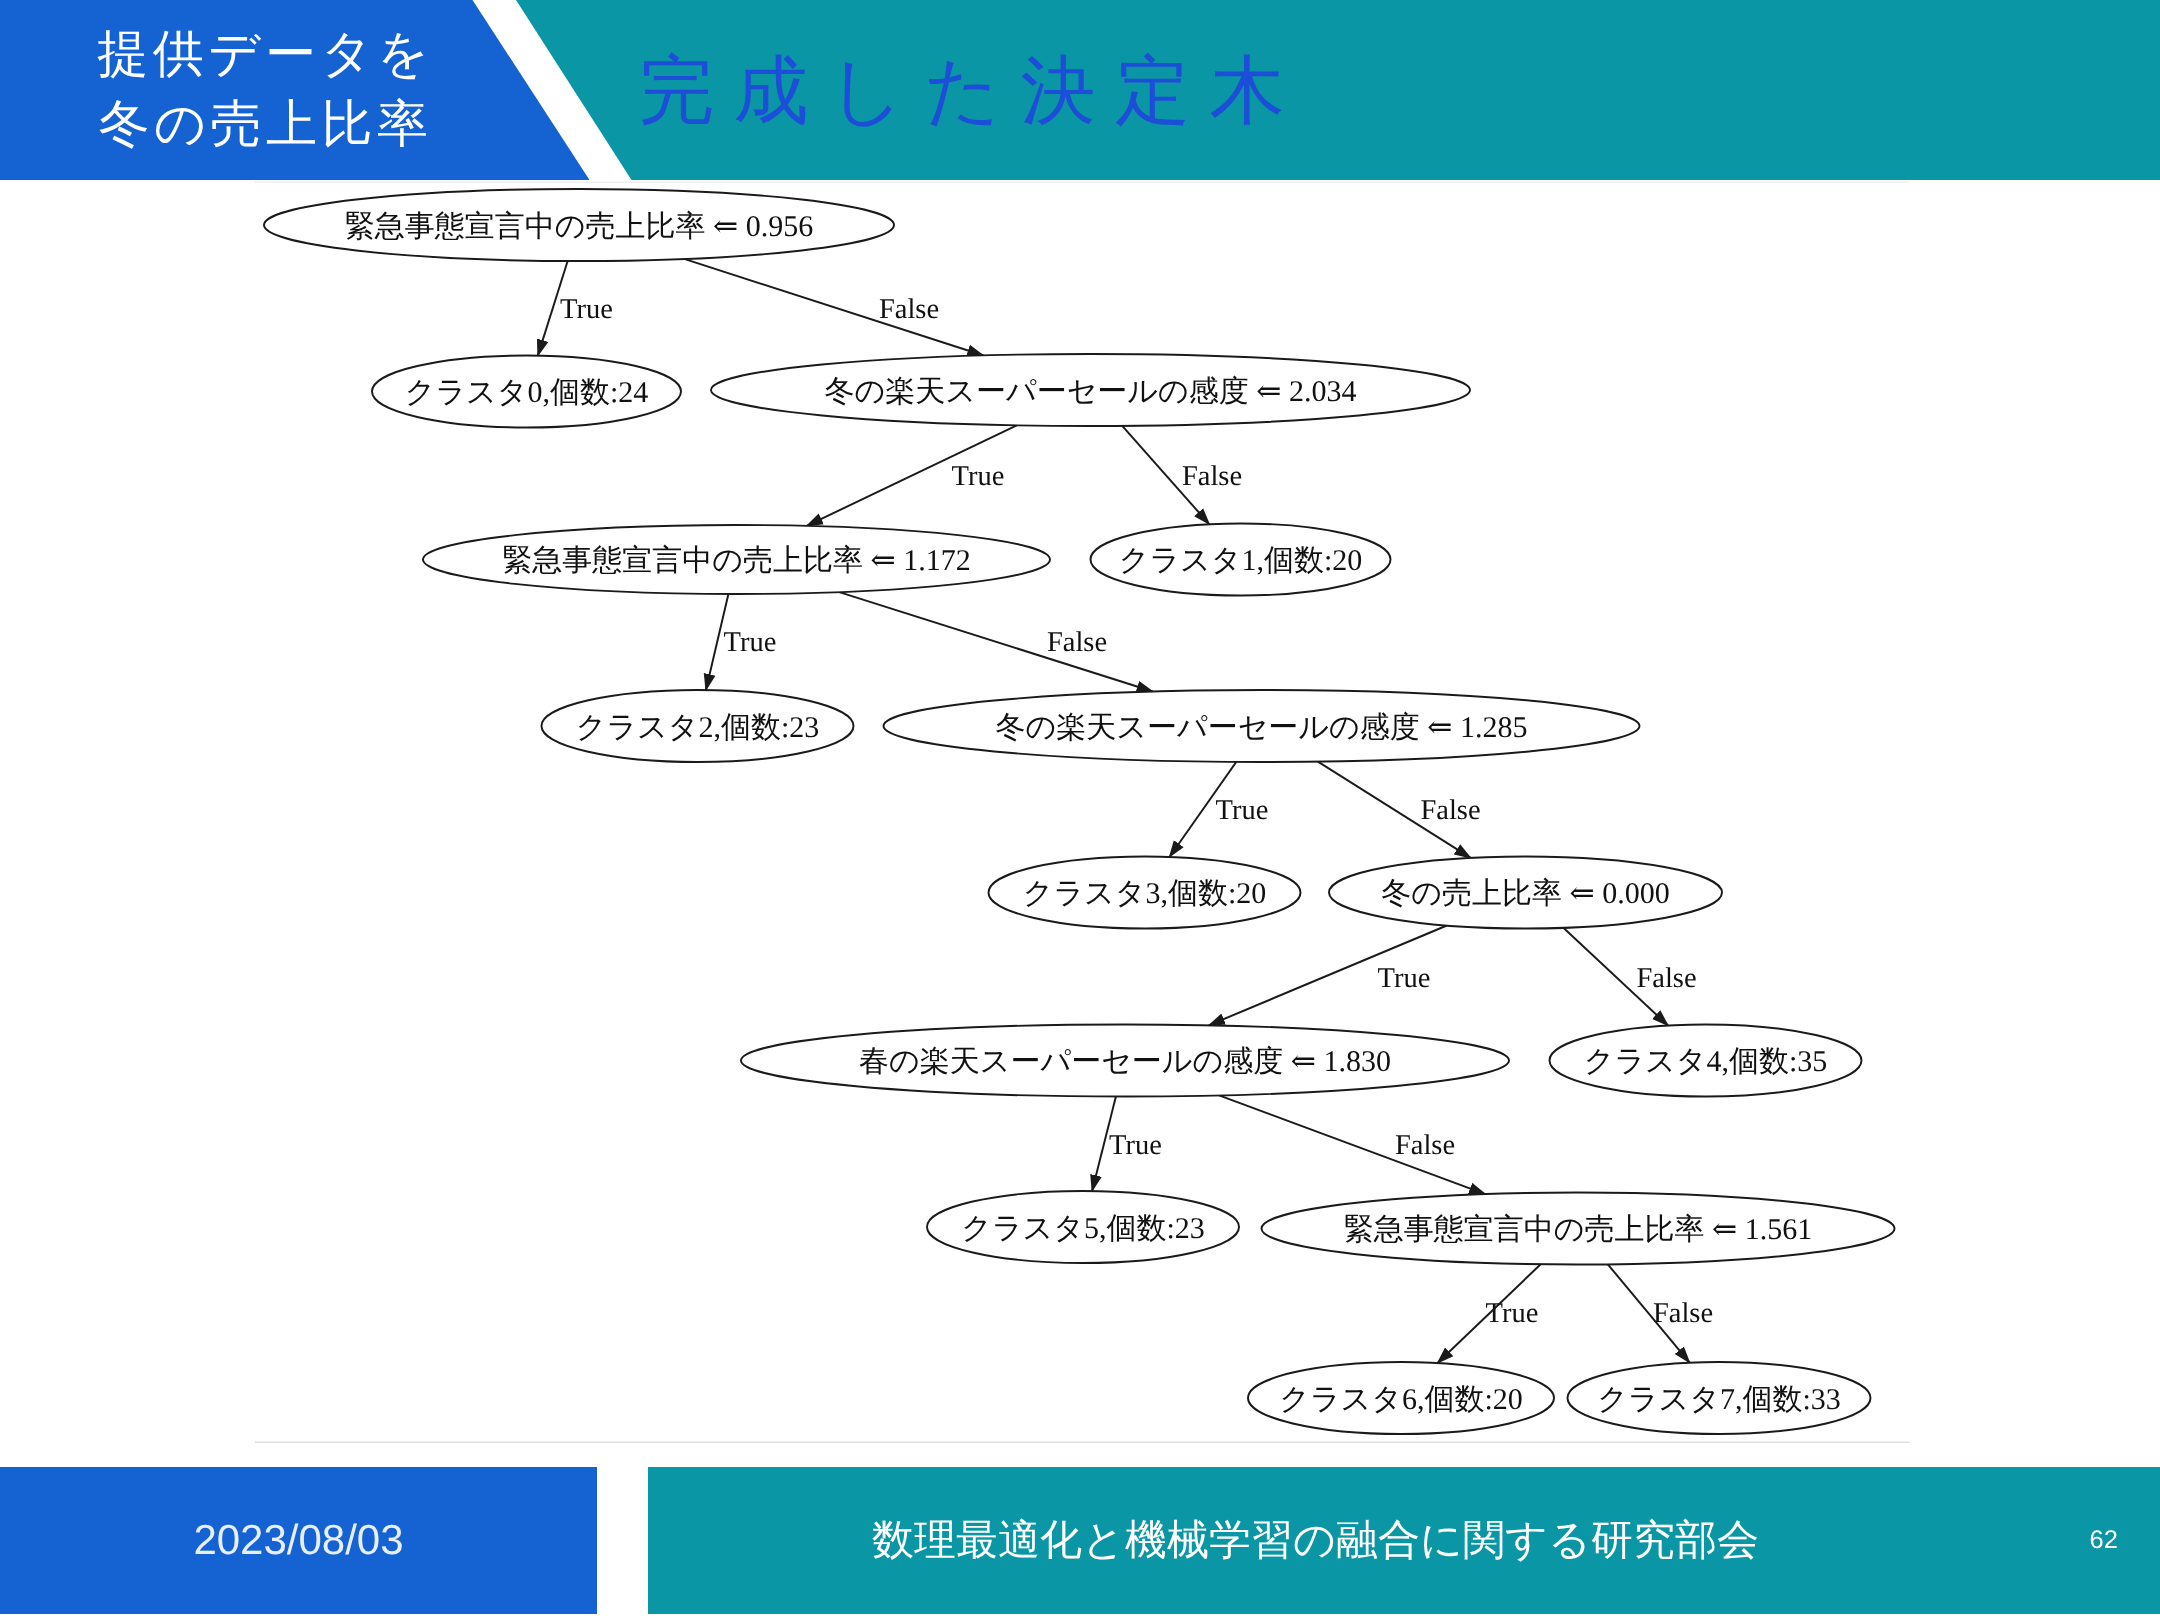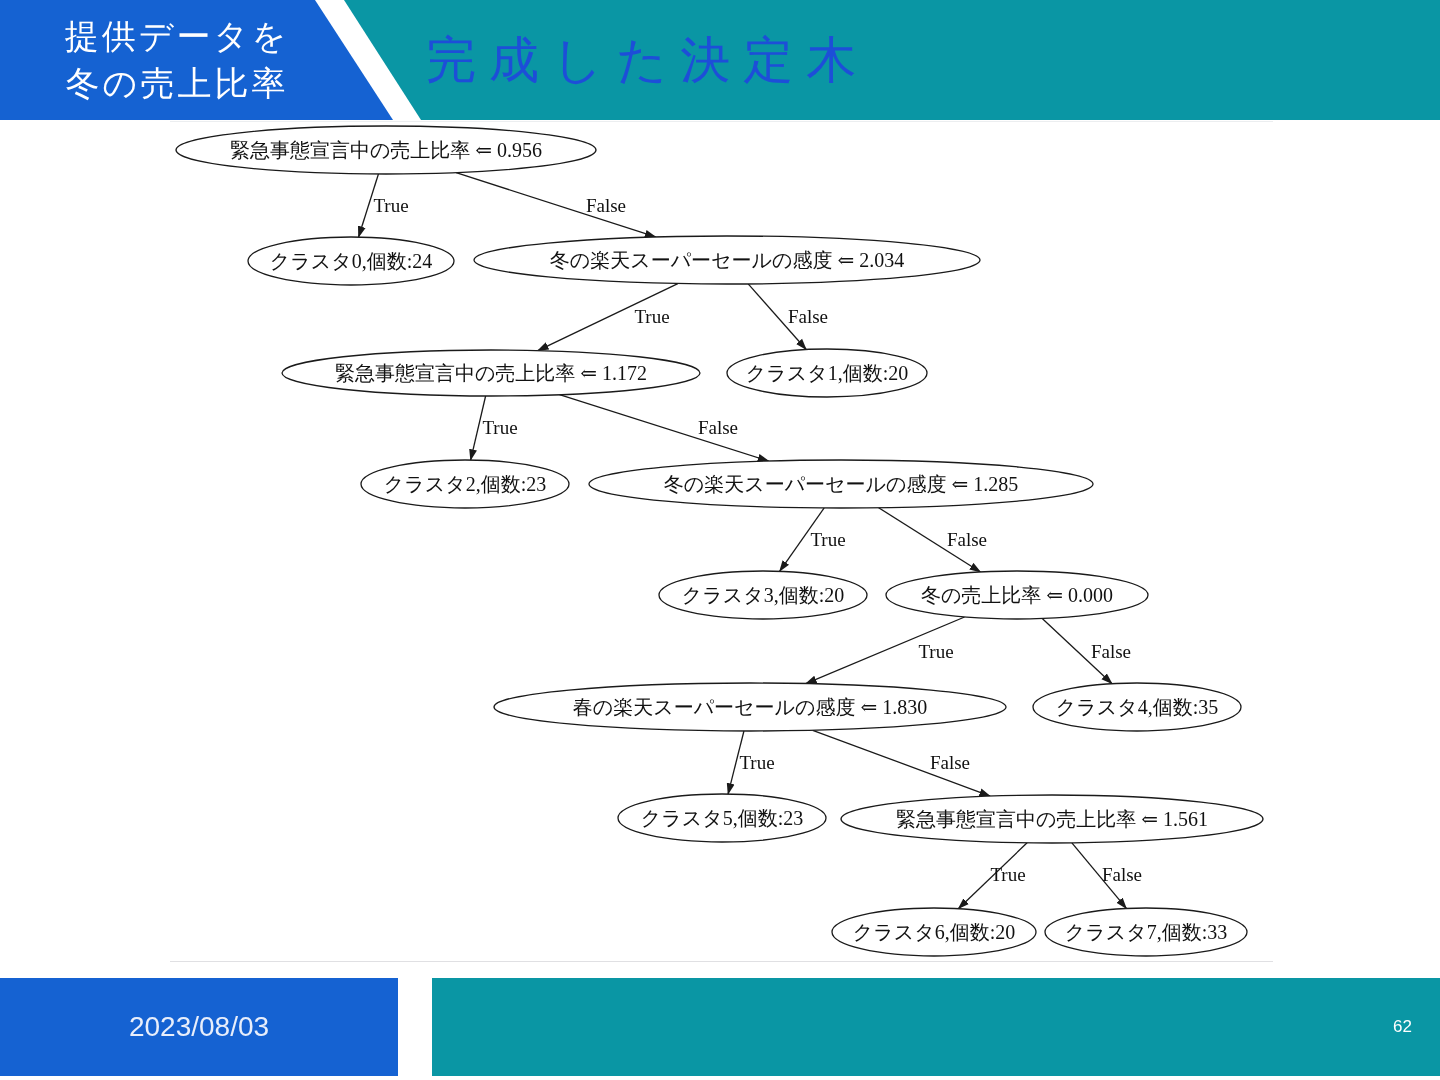--- a/index.html
+++ b/index.html
@@ -142,17 +142,18 @@
         <ellipse cx="1146" cy="932" rx="101" ry="24" fill="#ffffff" stroke="#1a1a1a" stroke-width="1.3"></ellipse>
         <text x="1146" y="939" text-anchor="middle" font-size="20" fill="#111111" class="node-label">クラスタ7,個数:33</text>
       </g>
   </svg>
 
   <div>
     <div class="ft-blue" style="background: rgb(21, 98, 210);">
       <span>2023/08/03</span>
     </div>
     <div class="ft-teal" style="background: rgb(10, 150, 164);">
+      <span class="ft-label">数理最適化と機械学習の融合に関する研究部会</span>
       <span class="ft-page">62</span>
     </div>
   </div>
 
 </div>
 
 </body></html>

